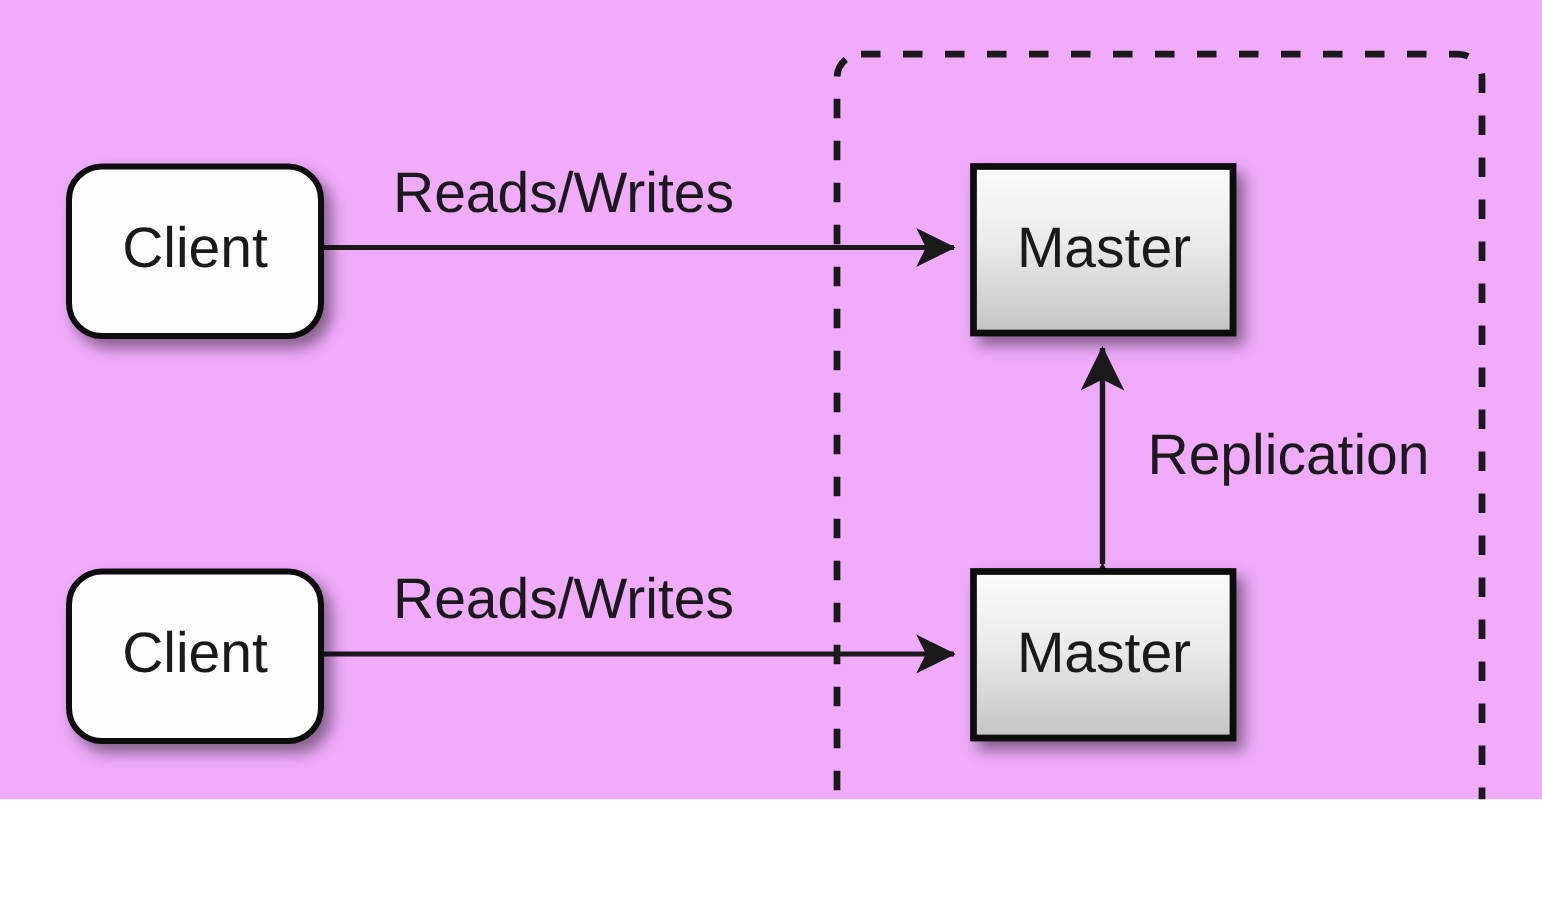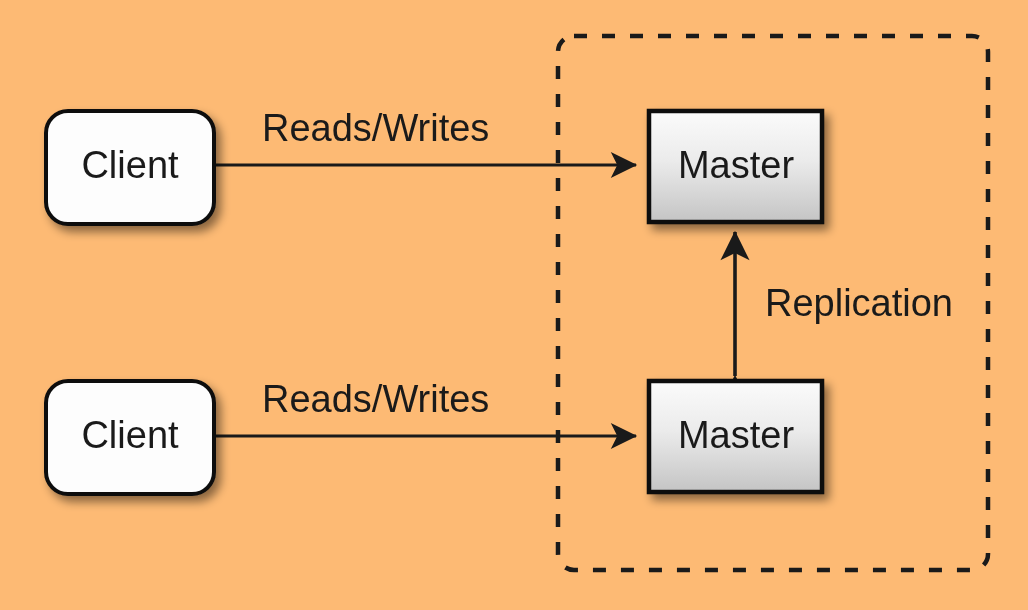--- a/index.html
+++ b/index.html
@@ -7,22 +7,22 @@
     margin: 0;
     padding: 0;
     background: #ffffff;
   }
   body {
     font-family: "Liberation Sans", sans-serif;
   }
   #diagram-root {
     position: relative;
     width: 1028px;
-    height: 610px;
-    background: #fdba74;
+    height: 533px;
+    background: #f0abfc;
     overflow: hidden;
   }
   #diagram-svg {
     position: absolute;
     left: 0;
     top: 0;
     width: 1028px;
     height: 610px;
     display: block;
   }

